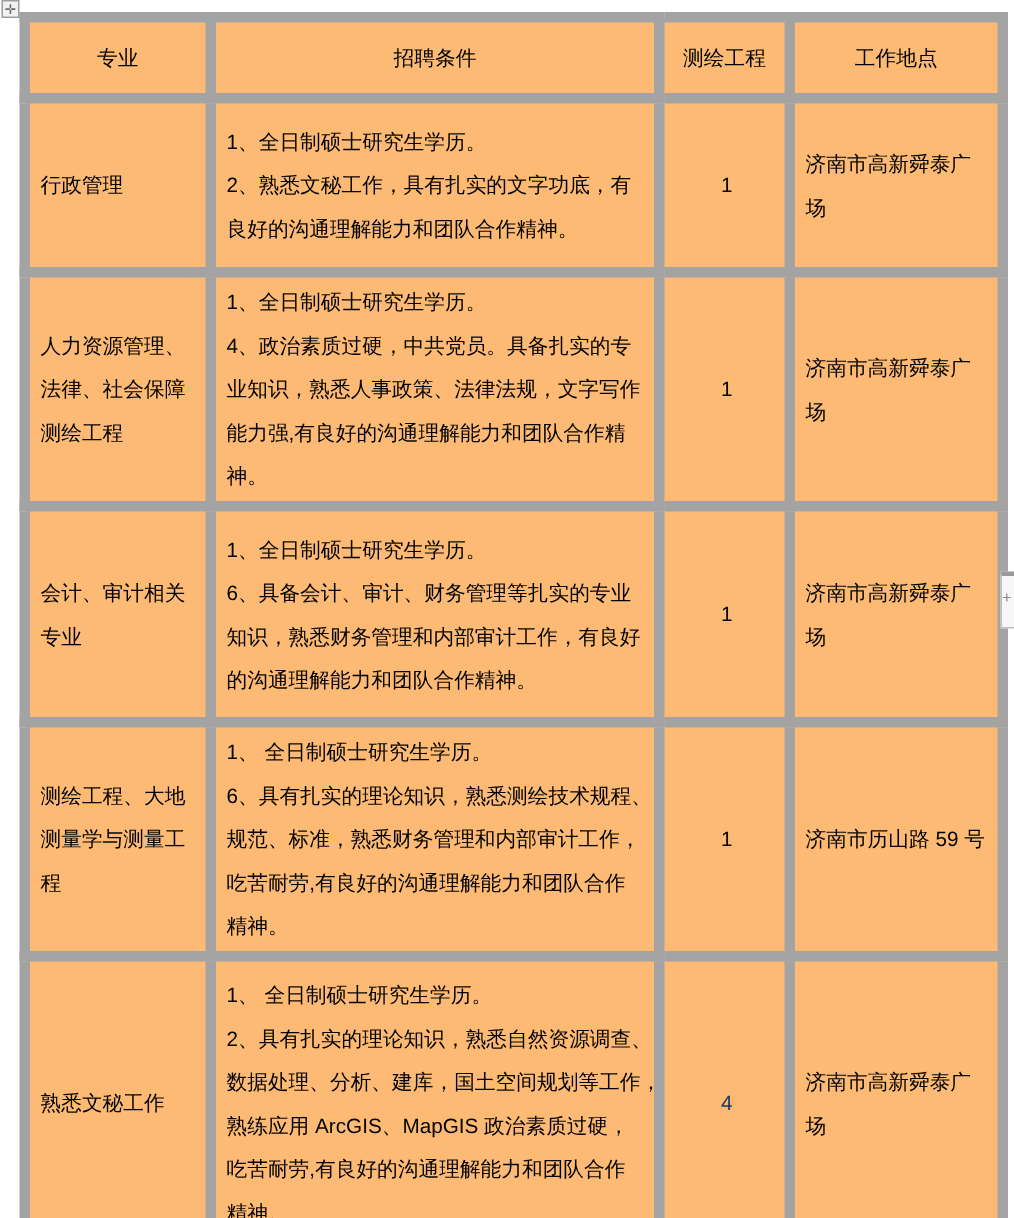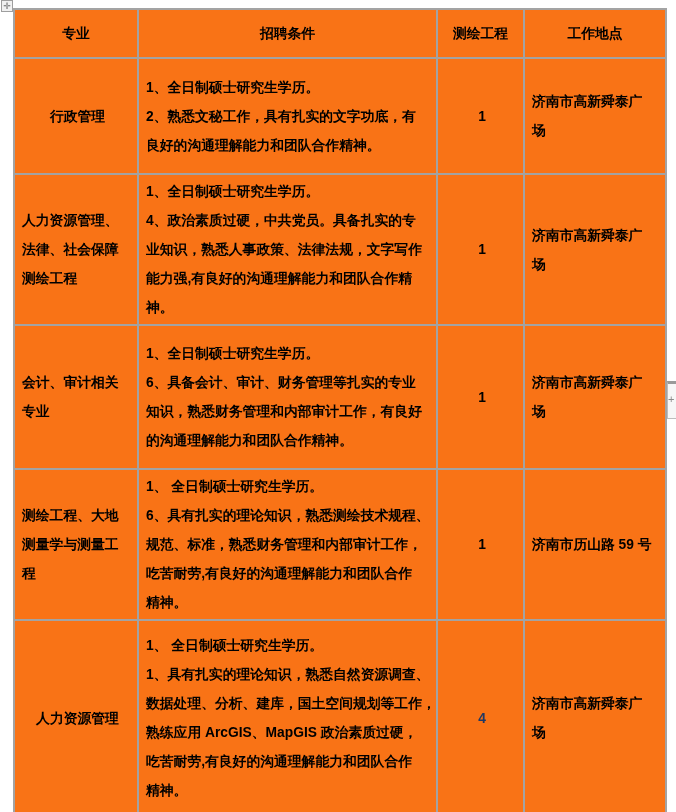--- a/index.html
+++ b/index.html
@@ -13,37 +13,37 @@
   }
   .doc-page { position: absolute; inset: 0; }
 
   table.doc-table {
     position: absolute; left: 13px; top: 8px;
     border-collapse: collapse;
     table-layout: fixed;
     width: 652px;
   }
   .doc-table th, .doc-table td {
-    border: 2px solid #a3a3a3;
+    border: 7px solid #a3a3a3;
     vertical-align: middle;
-    font-weight: bold;
+    font-weight: normal;
     font-size: 13.8px;
     padding: 2px 4px 2px 7px;
-    background: #f97316;
+    background: #fdba74;
   }
   .doc-table th {
     text-align: center;
     height: 43px;
     padding: 2px;
   }
   .line {
     line-height: 29px;
     white-space: nowrap;
   }
-  .center-text { text-align: center; }
+  .center-text { text-align: left; }
   .col-count { text-align: center; }
   .col-count .line { white-space: normal; }
 
   
   .table-handle {
     position: absolute; left: 1px; top: 0;
     width: 10px; height: 10px;
     background: #f1f1f1;
     border: 1px solid #9e9e9e;
     color: #6b6b6b;
@@ -161,25 +161,25 @@
           </td>
           <td class="col-count">
             <div class="line">1</div>
           </td>
           <td class="col-loc">
             <div class="line">济南市历山路 59 号</div>
           </td>
         </tr>
         <tr style="height: 196px;">
           <td class="col-major center-text">
-            <div class="line">人力资源管理</div>
+            <div class="line">熟悉文秘工作</div>
           </td>
           <td class="col-cond">
             <div class="line">1、 全日制硕士研究生学历。</div>
-            <div class="line">1、具有扎实的理论知识，熟悉自然资源调查、</div>
+            <div class="line">2、具有扎实的理论知识，熟悉自然资源调查、</div>
             <div class="line">数据处理、分析、建库，国土空间规划等工作，</div>
             <div class="line">熟练应用 ArcGIS、MapGIS 政治素质过硬，</div>
             <div class="line">吃苦耐劳,有良好的沟通理解能力和团队合作</div>
             <div class="line">精神。</div>
           </td>
           <td class="col-count">
             <div class="line" style="color: rgb(31, 56, 100);">4</div>
           </td>
           <td class="col-loc">
             <div class="line">济南市高新舜泰广</div>

